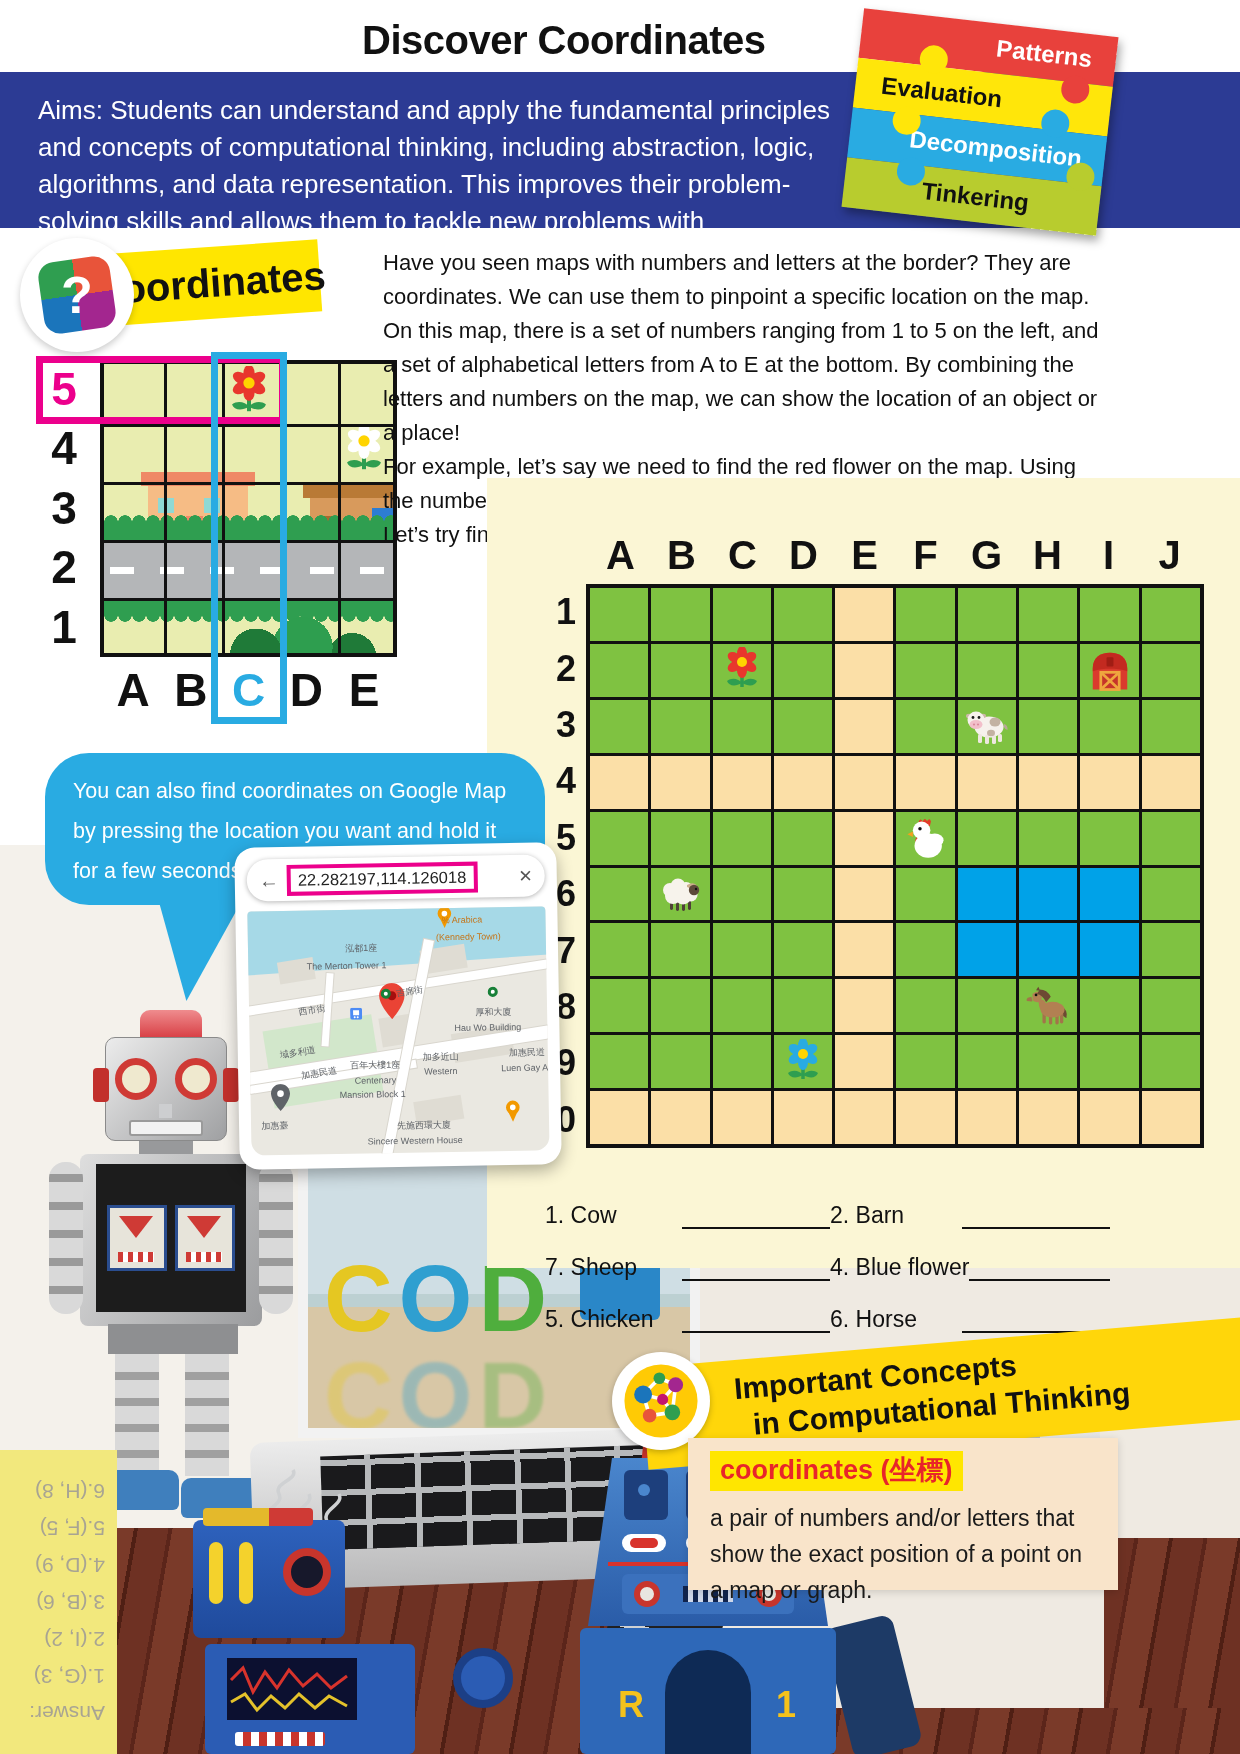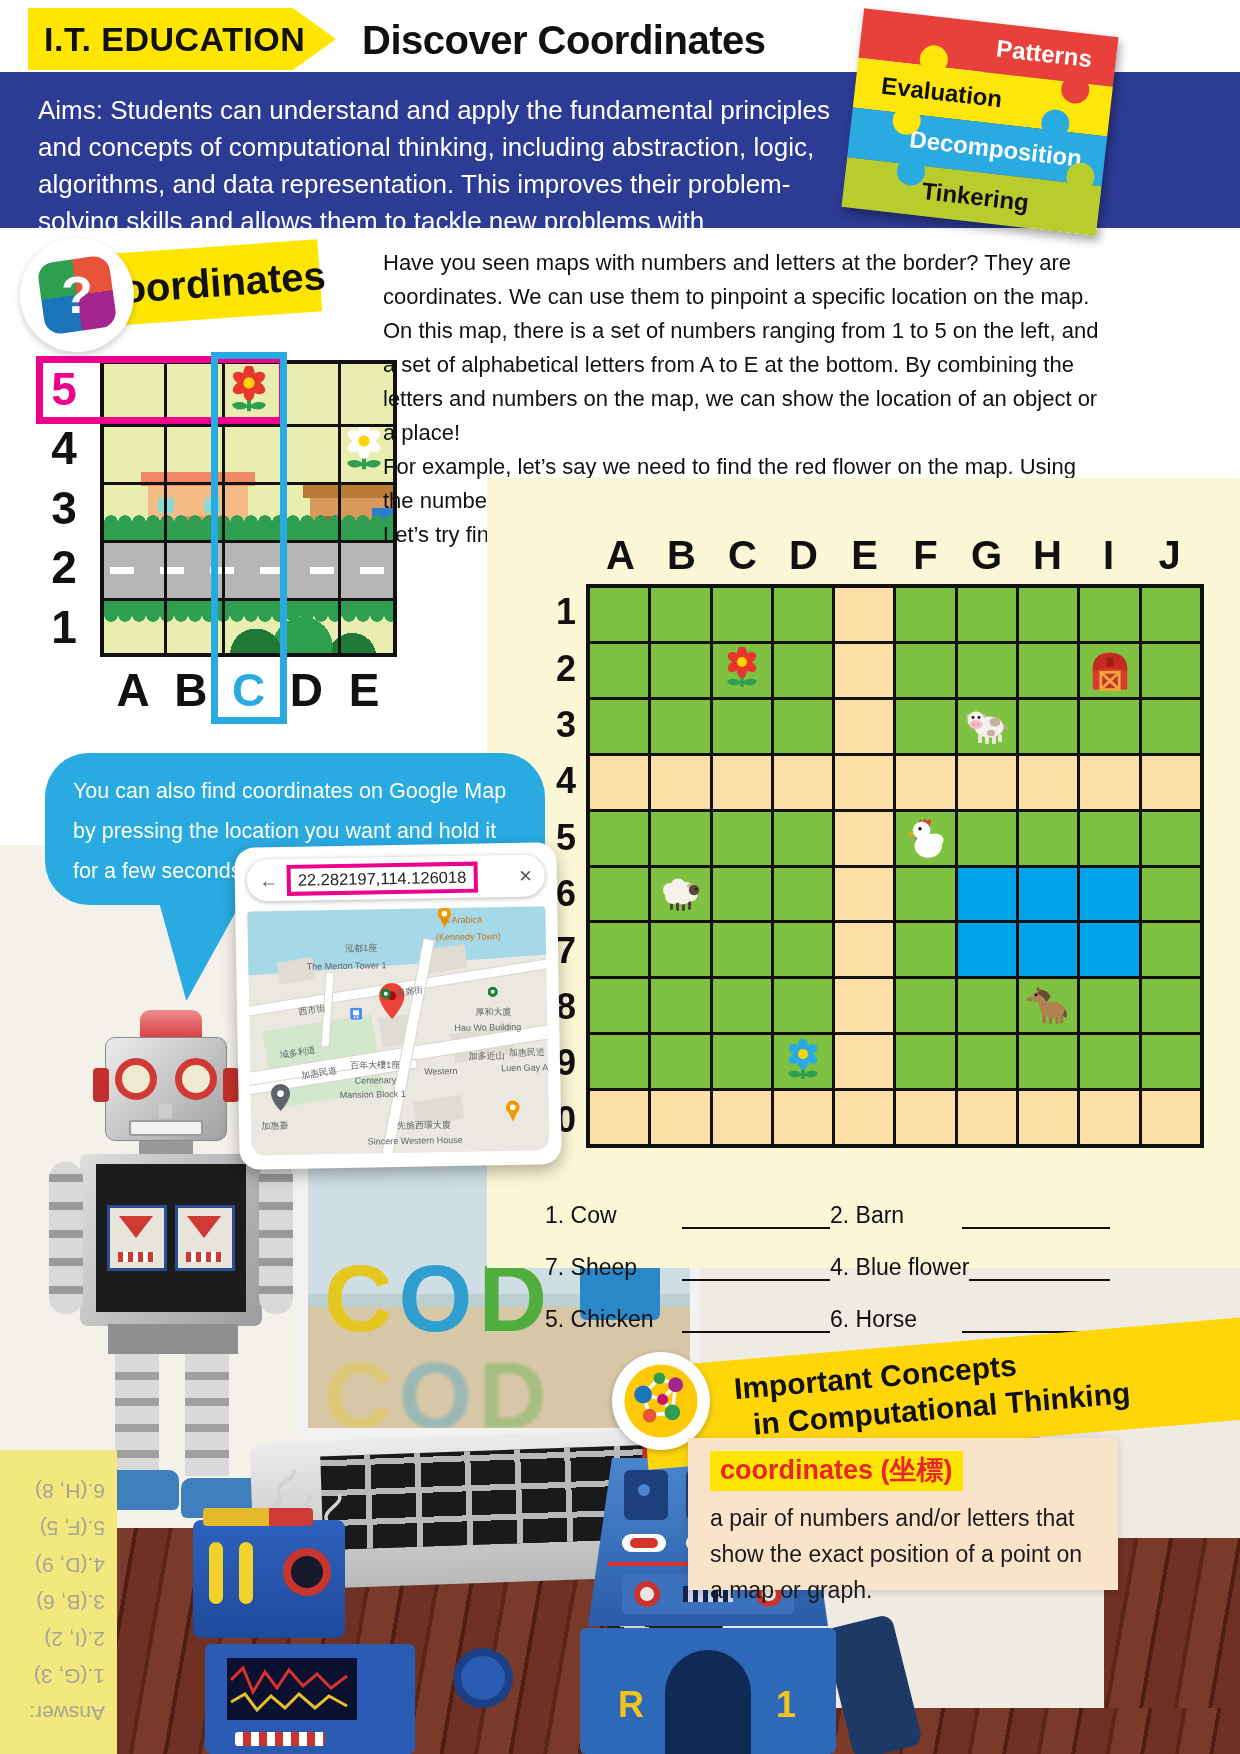--- a/index.html
+++ b/index.html
@@ -292,23 +292,20 @@
       <span class="r1-letter" style="left:38px">R</span>
       <span class="r1-letter" style="right:40px">1</span>
     </div>
   </div>
 
   <div class="deco" style="left:838px;top:1620px;width:70px;height:134px;background:#1d3a66;border-radius:12px;transform:rotate(-14deg)"></div>
   <div class="deco" style="left:640px;top:1430px;width:44px;height:92px;background:#c13128;transform:rotate(6deg)"></div>
   <div class="deco" style="left:646px;top:1524px;width:40px;height:40px;background:#3f9b43;border-radius:6px"></div>
   <div class="deco" style="left:598px;top:1600px;width:112px;height:142px;transform:rotate(14deg);background:repeating-linear-gradient(0deg,#202022 0 22px,#cfd1d3 22px 28px)"></div>
 
-  <div class="it-badge">
-      <span>I.T. EDUCATION</span>
-    </div>
   <div class="page-title">Discover Coordinates</div>
   <div class="aims-banner">
     <p class="aims-text">Aims: Students can understand and apply the fundamental principles and concepts of computational thinking, including abstraction, logic, algorithms, and data representation. This improves their problem-solving skills and allows them to tackle new problems with organisation, precision, and creativity.</p>
   </div>
   <div class="puzzle-card" id="puzzle">
       <div class="p-row p-r0" style="background: rgb(232, 65, 60);">
         <span class="p-label" style="color: rgb(255, 255, 255);">Patterns</span>
       </div>
       <div class="p-row p-r1" style="background: rgb(255, 230, 10);">
         <span class="p-label" style="color: rgb(17, 17, 17);">Evaluation</span>
@@ -734,21 +731,21 @@
           <div class="g-label" style="left: 33%; top: 23%;">The Merton Tower 1</div>
           <div class="g-label" style="left: 54%; top: 34%; transform: translate(-50%, -50%) rotate(-8deg);">吉席街</div>
           <div class="g-label" style="left: 21%; top: 41%; transform: translate(-50%, -50%) rotate(-8deg);">西市街</div>
           <div class="g-label" style="left: 82%; top: 43%;">厚和大廈</div>
           <div class="g-label" style="left: 80%; top: 49%;">Hau Wo Building</div>
           <div class="g-label" style="left: 16%; top: 58%; transform: translate(-50%, -50%) rotate(-8deg);">域多利道</div>
           <div class="g-label" style="left: 23%; top: 67%; transform: translate(-50%, -50%) rotate(-8deg);">加惠民道</div>
           <div class="g-label" style="left: 42%; top: 64%;">百年大樓1座</div>
           <div class="g-label" style="left: 42%; top: 70%;">Centenary</div>
           <div class="g-label" style="left: 41%; top: 76%;">Mansion Block 1</div>
-          <div class="g-label" style="left: 64%; top: 61%; margin-left: 46px;">加多近山</div>
+          <div class="g-label" style="left: 64%; top: 61%;">加多近山</div>
           <div class="g-label" style="left: 64%; top: 67%;">Western</div>
           <div class="g-label" style="left: 93%; top: 60%;">加惠民道</div>
           <div class="g-label" style="left: 93%; top: 66%;">Luen Gay Ap</div>
           <div class="g-label" style="left: 8%; top: 88%;">加惠臺</div>
           <div class="g-label" style="left: 58%; top: 89%;">先施西環大廈</div>
           <div class="g-label" style="left: 55%; top: 95%;">Sincere Western House</div>
         </div>
     </div>
   </div>
 

